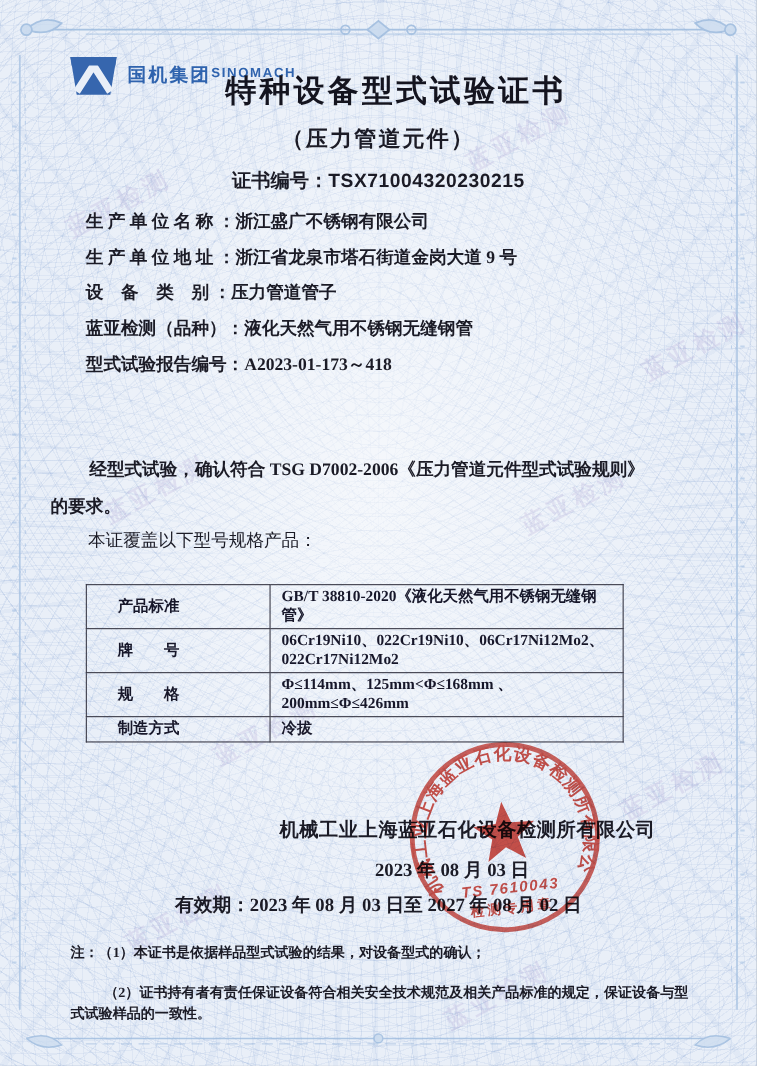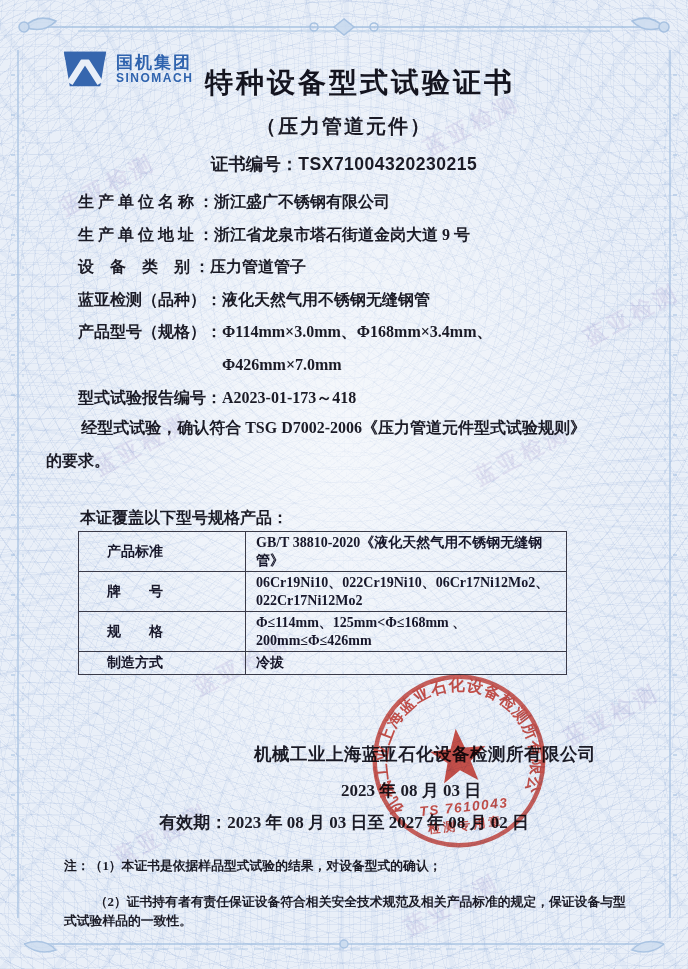--- a/index.html
+++ b/index.html
@@ -23,37 +23,37 @@
   .frame-top{top:10px;left:18px;}
   .frame-bottom{bottom:8px;left:18px;}
   .frame-left{top:44px;left:4px;}
   .frame-right{top:44px;right:4px;}
   .wm{
     position:absolute;font-family:"Liberation Sans",sans-serif;font-weight:700;
     font-size:22px;letter-spacing:4px;color:rgba(142,122,192,0.16);
     transform:rotate(-28deg);white-space:nowrap;
   }
   .logo{position:absolute;top:48px;left:62px;display:flex;align-items:center;gap:8px;}
-  .logo-text{display:flex;flex-direction:column;line-height:1.05;color:#2f63ae;font-family:"Liberation Sans",sans-serif;}
+  .logo-text{display:flex;flex-direction:row;line-height:1.05;color:#2f63ae;font-family:"Liberation Sans",sans-serif;}
   .logo-cn{font-size:17px;font-weight:700;letter-spacing:2px;}
   .logo-en{font-size:12px;font-weight:700;letter-spacing:1.5px;}
   .title{position:absolute;top:64px;left:16px;width:100%;text-align:center;
     font-family:"Liberation Sans",sans-serif;font-weight:900;font-size:28px;letter-spacing:3px;color:#14141f;}
   .subtitle{position:absolute;top:113px;left:0;width:100%;text-align:center;
     font-weight:700;font-size:20px;letter-spacing:2px;}
   .certline{position:absolute;top:152px;left:0;width:100%;text-align:center;
     font-weight:700;font-size:17.5px;}
   .certline .certno{font-family:Liberation Sans, sans-serif;letter-spacing:.5px;}
   .fields{position:absolute;top:186px;left:78px;right:34px;font-size:16px;font-weight:700;}
   .frow{display:flex;align-items:flex-start;line-height:32.6px;height:32.6px;}
   .frow.tall{height:65.2px;}
   .fvalue-block div{line-height:32.6px;}
   .statement{position:absolute;top:412px;left:46px;right:42px;font-size:16px;font-weight:700;line-height:32.6px;}
   .statement .ln1{text-indent:2.2em;}
-  .coverage{position:absolute;top:477px;left:80px;font-size:16px;font-weight:700;line-height:30px;margin-top:26px;}
+  .coverage{position:absolute;top:477px;left:80px;font-size:16px;font-weight:400;line-height:30px;}
   table.spec{
     position:absolute;top:531px;left:78px;width:489px;border-collapse:collapse;
     font-size:14px;font-weight:700;color:#17172a;
   }
   table.spec td{border:1.5px solid #3a3a48;padding:2px 10px;line-height:17.5px;vertical-align:middle;}
   table.spec td.lbl{width:128px;padding-left:28px;white-space:pre;}
   .issuer{position:absolute;top:742px;left:254px;font-size:17.5px;font-weight:700;letter-spacing:.5px;}
   .issue-date{position:absolute;top:779px;left:306px;width:210px;text-align:center;font-size:17px;font-weight:700;}
   .validity{position:absolute;top:811px;left:0;width:100%;text-align:center;font-size:17px;font-weight:700;}
   .notes{position:absolute;top:841px;left:48px;right:36px;font-size:12.8px;font-weight:700;line-height:19.5px;}
@@ -145,27 +145,20 @@
       <span>浙江省龙泉市塔石街道金岗大道 9 号</span>
     </div>
     <div class="frow">
       <span class="pre">设　备　类　别 ：</span>
       <span>压力管道管子</span>
     </div>
     <div class="frow">
       <span class="pre">蓝亚检测（品种）：</span>
       <span>液化天然气用不锈钢无缝钢管</span>
     </div>
-    <div class="frow tall">
-      <span class="pre">产品型号（规格）：</span>
-      <div class="fvalue-block">
-        <div>Φ114mm×3.0mm、Φ168mm×3.4mm、</div>
-        <div>Φ426mm×7.0mm</div>
-      </div>
-    </div>
     <div class="frow">
       <span class="pre">型式试验报告编号：</span>
       <span>A2023-01-173～418</span>
     </div>
   </div>
 
   <div class="statement">
     <div class="ln1">经型式试验，确认符合 TSG D7002-2006《压力管道元件型式试验规则》</div>
     <div class="ln2">的要求。</div>
   </div>

